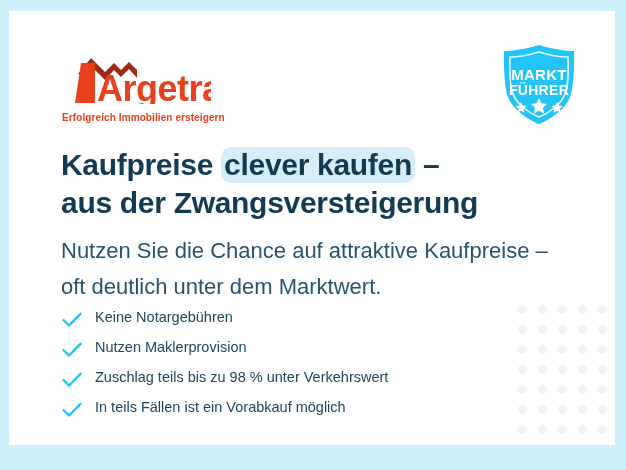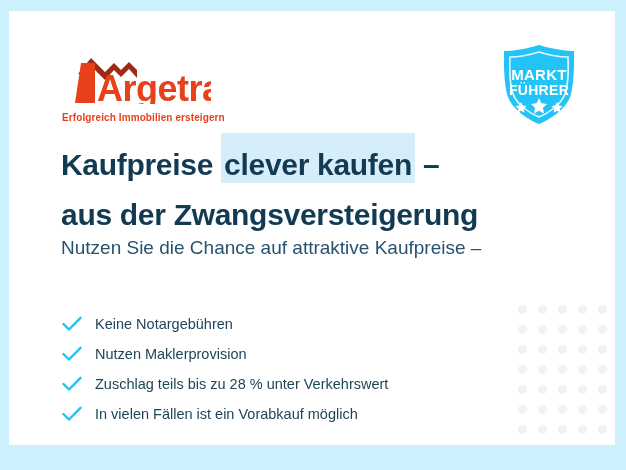--- a/index.html
+++ b/index.html
@@ -95,47 +95,47 @@
     top: 135px;
     width: 500px;
     font-size: 30px;
     font-weight: bold;
     color: #123a52;
     line-height: 1.26;
     letter-spacing: -0.3px;
   }
   #headline .hl {
     background: #d5eefa;
-    padding: 15px 3px 2px 3px;
-    border-radius: 0;
-  }
-  #headline .line2 { display:block; margin-top: 12px; }
+    padding: 1px 3px 2px 3px;
+    border-radius: 10px;
+  }
+  #headline .line2 { display:block; margin-top: 0; }
 
   
   #subheadline {
     position: absolute;
     left: 52px;
     top: 222px;
     width: 500px;
-    font-size: 19px;
+    font-size: 22px;
     font-weight: normal;
     color: #28536e;
     line-height: 1.62;
   }
 
   
   #bullets {
     position: absolute;
     left: 52px;
     top: 298px;
     width: 460px;
   }
   #bullets .bullet {
     display: flex;
-    align-items: center;
+    align-items: flex-start;
     height: 30px;
   }
   #bullets .check {
     width: 22px;
     height: 22px;
     flex: 0 0 22px;
     margin-right: 12px;
     display: flex;
     align-items: center;
     justify-content: center;
@@ -222,20 +222,21 @@
       </svg>
     </div>
 
     <div id="headline">
       <span>Kaufpreise </span><span class="hl">clever kaufen</span><span> –</span>
       <span class="line2">aus der Zwangsversteigerung</span>
     </div>
 
     <div id="subheadline">
       <div>Nutzen Sie die Chance auf attraktive Kaufpreise –</div>
+      <div>oft deutlich unter dem Marktwert.</div>
     </div>
 
     <div id="bullets">
 
       <div class="bullet">
         <span class="check">
           <svg width="20" height="16" viewBox="0 0 20 16" xmlns="http://www.w3.org/2000/svg">
             <path d="M1.5 8 L7 13.5 L18.5 1.8" fill="none" stroke="#20c4f4" stroke-width="2.4" stroke-linecap="round" stroke-linejoin="round"></path>
           </svg>
         </span>
@@ -250,28 +251,28 @@
         </span>
         <span class="btext">Nutzen Maklerprovision</span>
       </div>
 
       <div class="bullet">
         <span class="check">
           <svg width="20" height="16" viewBox="0 0 20 16" xmlns="http://www.w3.org/2000/svg">
             <path d="M1.5 8 L7 13.5 L18.5 1.8" fill="none" stroke="#20c4f4" stroke-width="2.4" stroke-linecap="round" stroke-linejoin="round"></path>
           </svg>
         </span>
-        <span class="btext">Zuschlag teils bis zu 28 % unter Verkehrswert</span>
-      </div>
-
-      <div class="bullet">
-        <span class="check">
-          <svg width="20" height="16" viewBox="0 0 20 16" xmlns="http://www.w3.org/2000/svg">
-            <path d="M1.5 8 L7 13.5 L18.5 1.8" fill="none" stroke="#20c4f4" stroke-width="2.4" stroke-linecap="round" stroke-linejoin="round"></path>
-          </svg>
-        </span>
-        <span class="btext">In vielen Fällen ist ein Vorabkauf möglich</span>
+        <span class="btext">Zuschlag teils bis zu 98 % unter Verkehrswert</span>
+      </div>
+
+      <div class="bullet">
+        <span class="check">
+          <svg width="20" height="16" viewBox="0 0 20 16" xmlns="http://www.w3.org/2000/svg">
+            <path d="M1.5 8 L7 13.5 L18.5 1.8" fill="none" stroke="#20c4f4" stroke-width="2.4" stroke-linecap="round" stroke-linejoin="round"></path>
+          </svg>
+        </span>
+        <span class="btext">In teils Fällen ist ein Vorabkauf möglich</span>
       </div>
 
     </div>
 
   </div>
 </div>
 
 </body></html>

